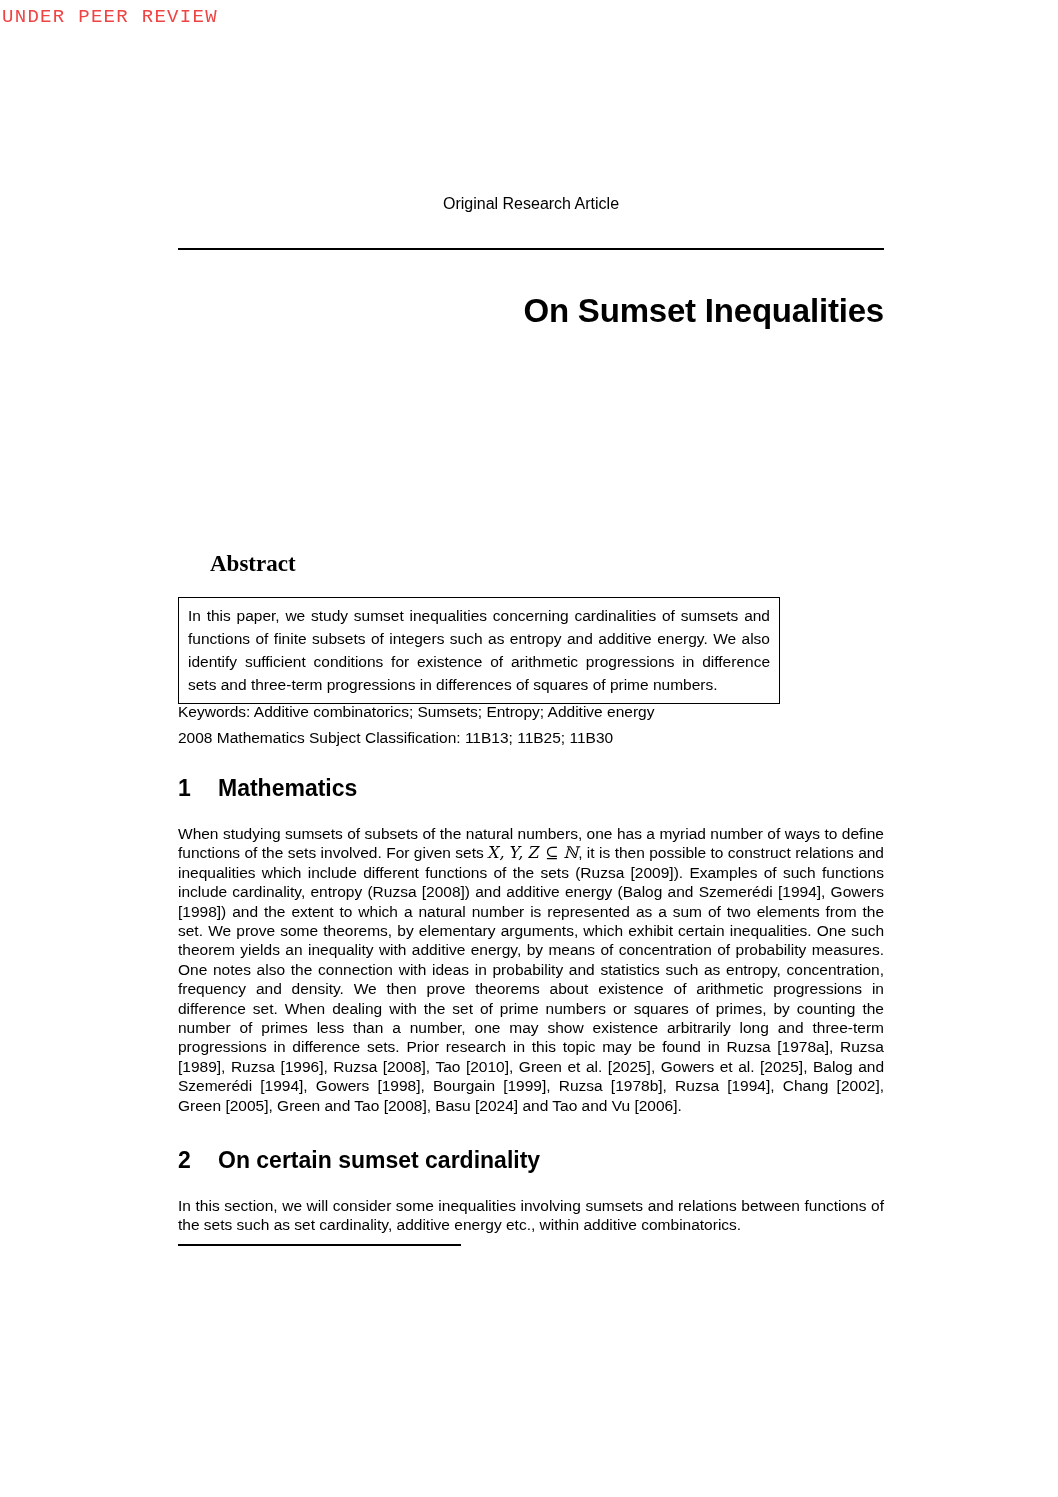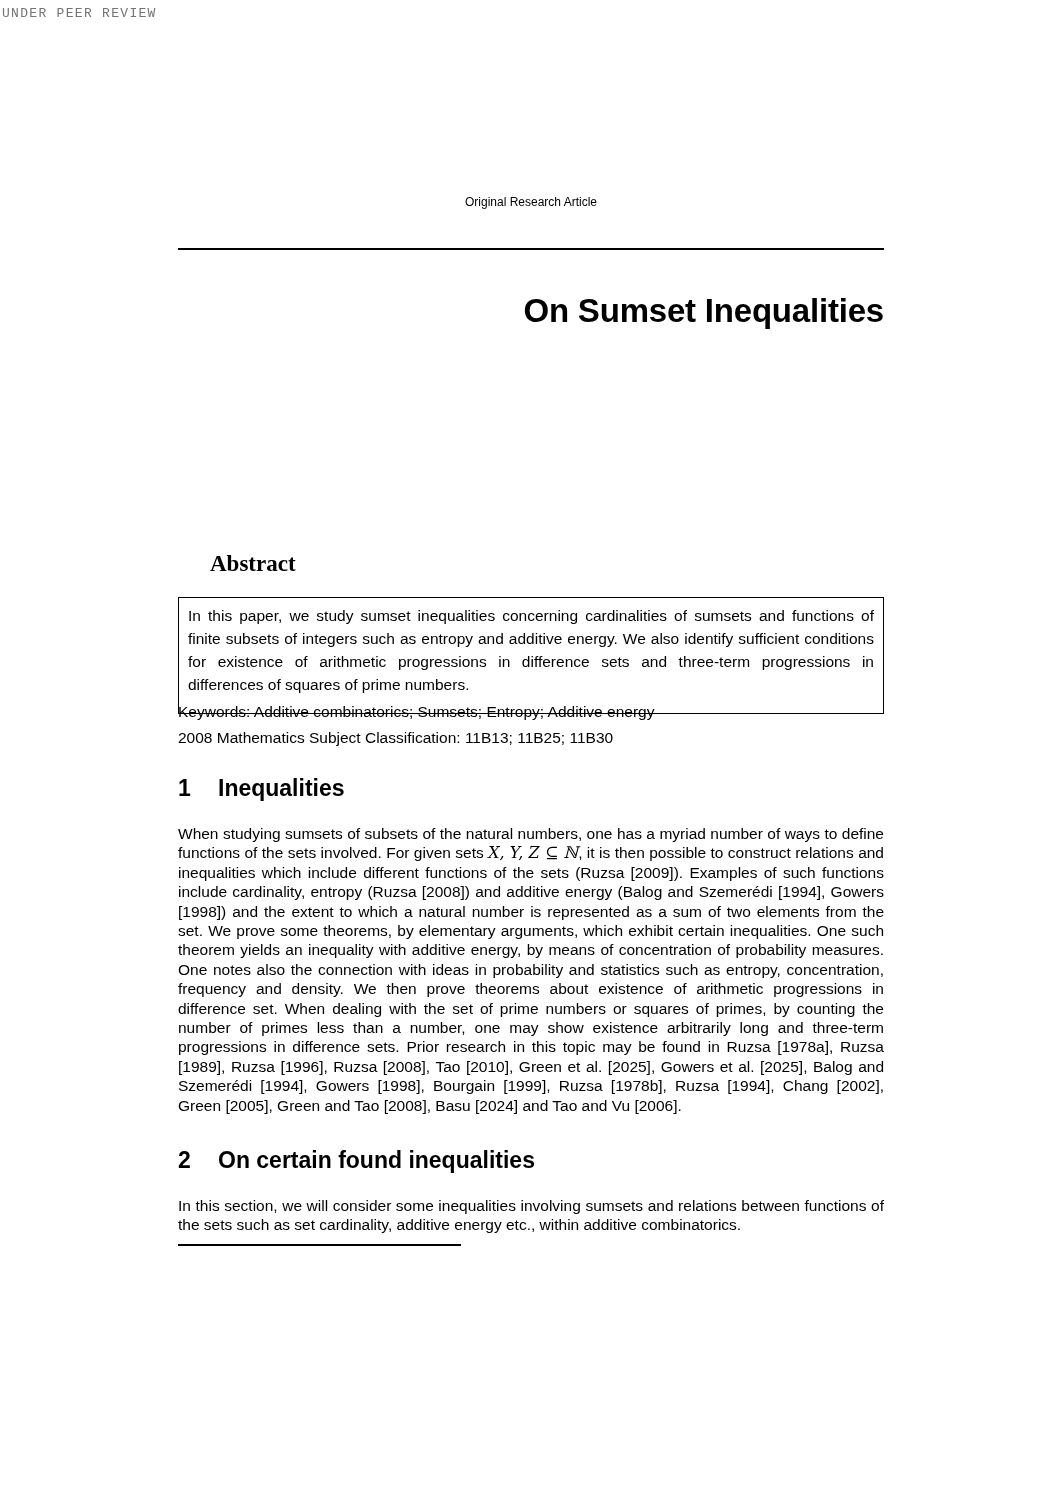--- a/index.html
+++ b/index.html
@@ -14,38 +14,38 @@
     background: #ffffff;
     color: #000000;
     font-family: "Liberation Sans", sans-serif;
     overflow: hidden;
   }
   .banner {
     position: absolute;
     top: 6px;
     left: 2px;
     font-family: "Liberation Mono", "DejaVu Sans Mono", monospace;
-    font-size: 13px;
+    font-size: 19px;
     letter-spacing: 1.3px;
-    color: #737373;
+    color: #ef4444;
     white-space: nowrap;
   }
   .content {
     position: absolute;
     left: 178px;
     width: 706px;
     top: 0;
   }
   .article-type {
     position: absolute;
     top: 195px;
     left: 0;
     width: 706px;
     text-align: center;
-    font-size: 12px;
+    font-size: 16px;
   }
   .header-rule {
     position: absolute;
     top: 248px;
     left: 0;
     width: 706px;
     height: 0;
     border: none;
     border-top: 2px solid #000000;
     margin: 0;
@@ -67,24 +67,24 @@
     left: 32px;
     font-size: 23px;
     font-weight: bold;
     margin: 0;
     font-family: Liberation Serif, serif;
   }
   .abstract-box {
     position: absolute;
     top: 597px;
     left: 0;
-    width: 706px;
+    width: 602px;
     box-sizing: border-box;
     border: 1.5px solid #000000;
-    padding: 6px 9px 17px 9px;
+    padding: 6px 9px 7px 9px;
   }
   .abstract-box p {
     margin: 0;
     font-size: 15.5px;
     line-height: 23px;
     text-align: justify;
   }
   .keywords {
     position: absolute;
     top: 703px;
@@ -161,24 +161,24 @@
     <h2 class="abstract-heading">Abstract</h2>
 
     <div class="abstract-box">
       <p>In this paper, we study sumset inequalities concerning cardinalities of sumsets and functions of finite subsets of integers such as entropy and additive energy.  We also identify sufficient conditions for existence of arithmetic progressions in difference sets and three-term progressions in differences of squares of prime numbers.</p>
     </div>
 
     <p class="keywords">Keywords: Additive combinatorics; Sumsets; Entropy; Additive energy</p>
 
     <p class="msc">2008 Mathematics Subject Classification: 11B13; 11B25; 11B30</p>
 
-    <h2 class="section-heading sec-1"><span class="sec-num">1</span><span class="sec-title">Inequalities</span></h2>
+    <h2 class="section-heading sec-1"><span class="sec-num">1</span><span class="sec-title">Mathematics</span></h2>
 
     <p class="body-par par-1"><span>When studying sumsets of subsets of the natural numbers, one has a myriad number of ways to define functions of the sets involved.  For given sets </span><span class="math">X, Y, Z ⊆ ℕ</span><span>, it is then possible to construct relations and inequalities which include different functions of the sets (Ruzsa [2009]).  Examples of such functions include cardinality, entropy (Ruzsa [2008]) and additive energy (Balog and Szemerédi [1994], Gowers [1998]) and the extent to which a natural number is represented as a sum of two elements from the set.  We prove some theorems, by elementary arguments, which exhibit certain inequalities. One such theorem yields an inequality with additive energy, by means of concentration of probability measures. One notes also the connection with ideas in probability and statistics such as entropy, concentration, frequency and density. We then prove theorems about existence of arithmetic progressions in difference set.  When dealing with the set of prime numbers or squares of primes, by counting the number of primes less than a number, one may show existence arbitrarily long and three-term progressions in difference sets. Prior research in this topic may be found in Ruzsa [1978a], Ruzsa [1989], Ruzsa [1996], Ruzsa [2008], Tao [2010], Green et al. [2025], Gowers et al. [2025], Balog and Szemerédi [1994], Gowers [1998], Bourgain [1999], Ruzsa [1978b], Ruzsa [1994], Chang [2002], Green [2005], Green and Tao [2008], Basu [2024] and Tao and Vu [2006].</span></p>
 
-    <h2 class="section-heading sec-2"><span class="sec-num">2</span><span class="sec-title">On certain found inequalities</span></h2>
+    <h2 class="section-heading sec-2"><span class="sec-num">2</span><span class="sec-title">On certain sumset cardinality</span></h2>
 
     <p class="body-par par-2">In this section, we will consider some inequalities involving sumsets and relations between functions of the sets such as set cardinality, additive energy etc., within additive combinatorics.</p>
 
     <hr class="footnote-rule">
 
   </div>
 </div>
 
 </body></html>

